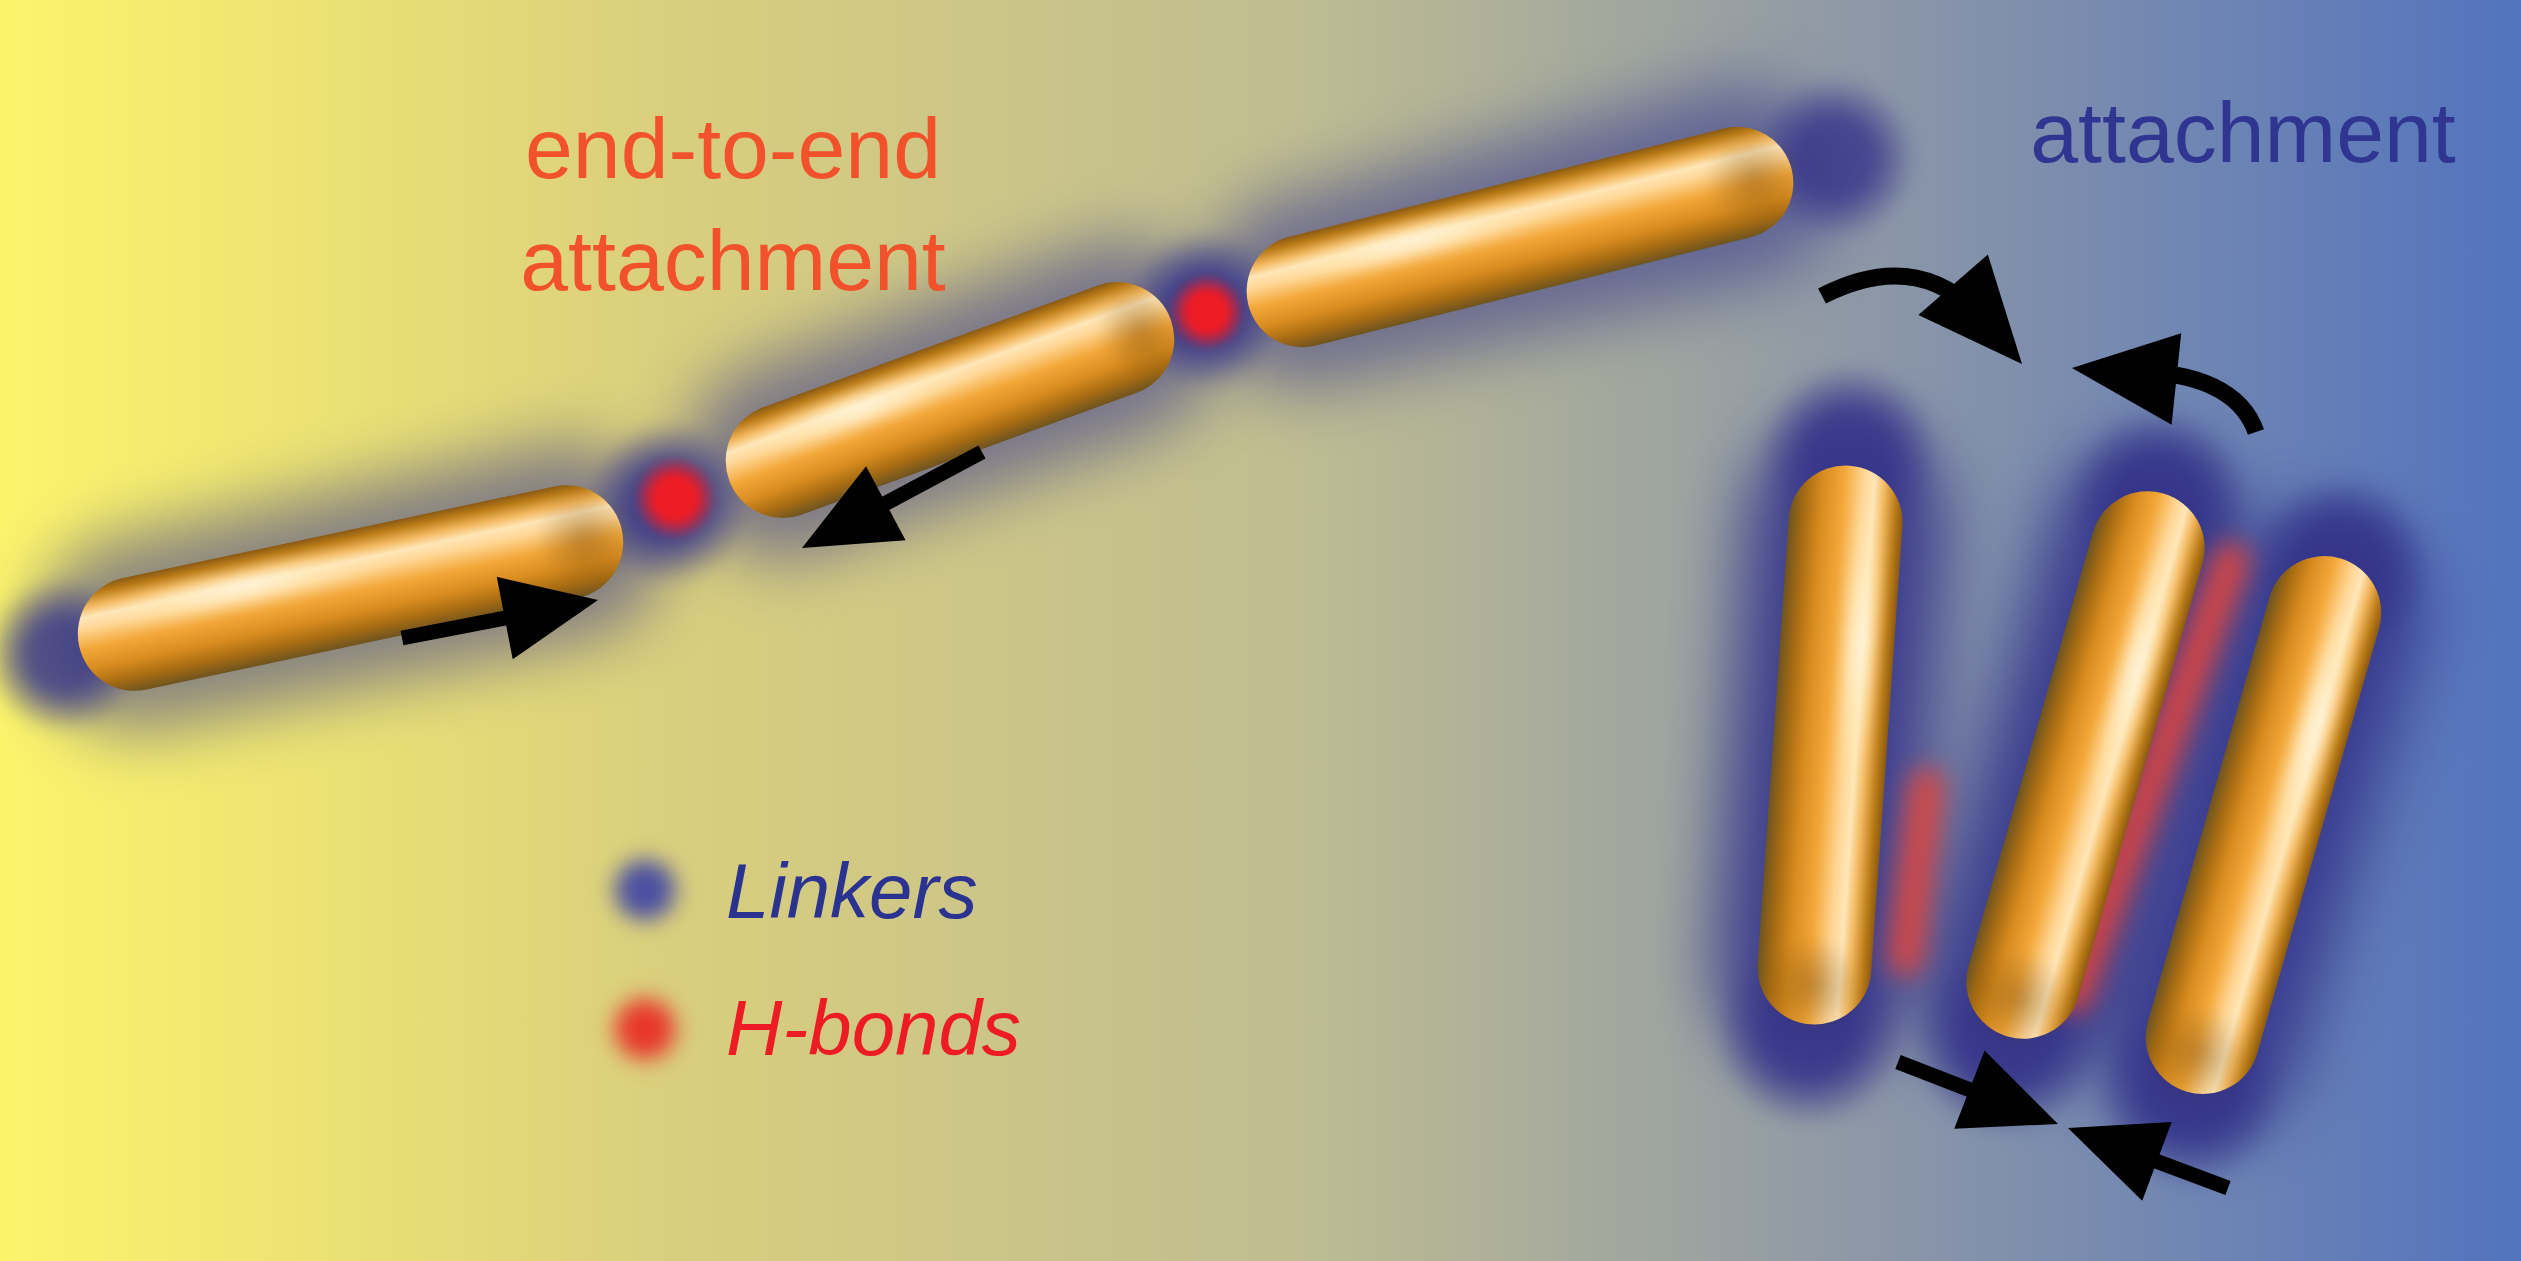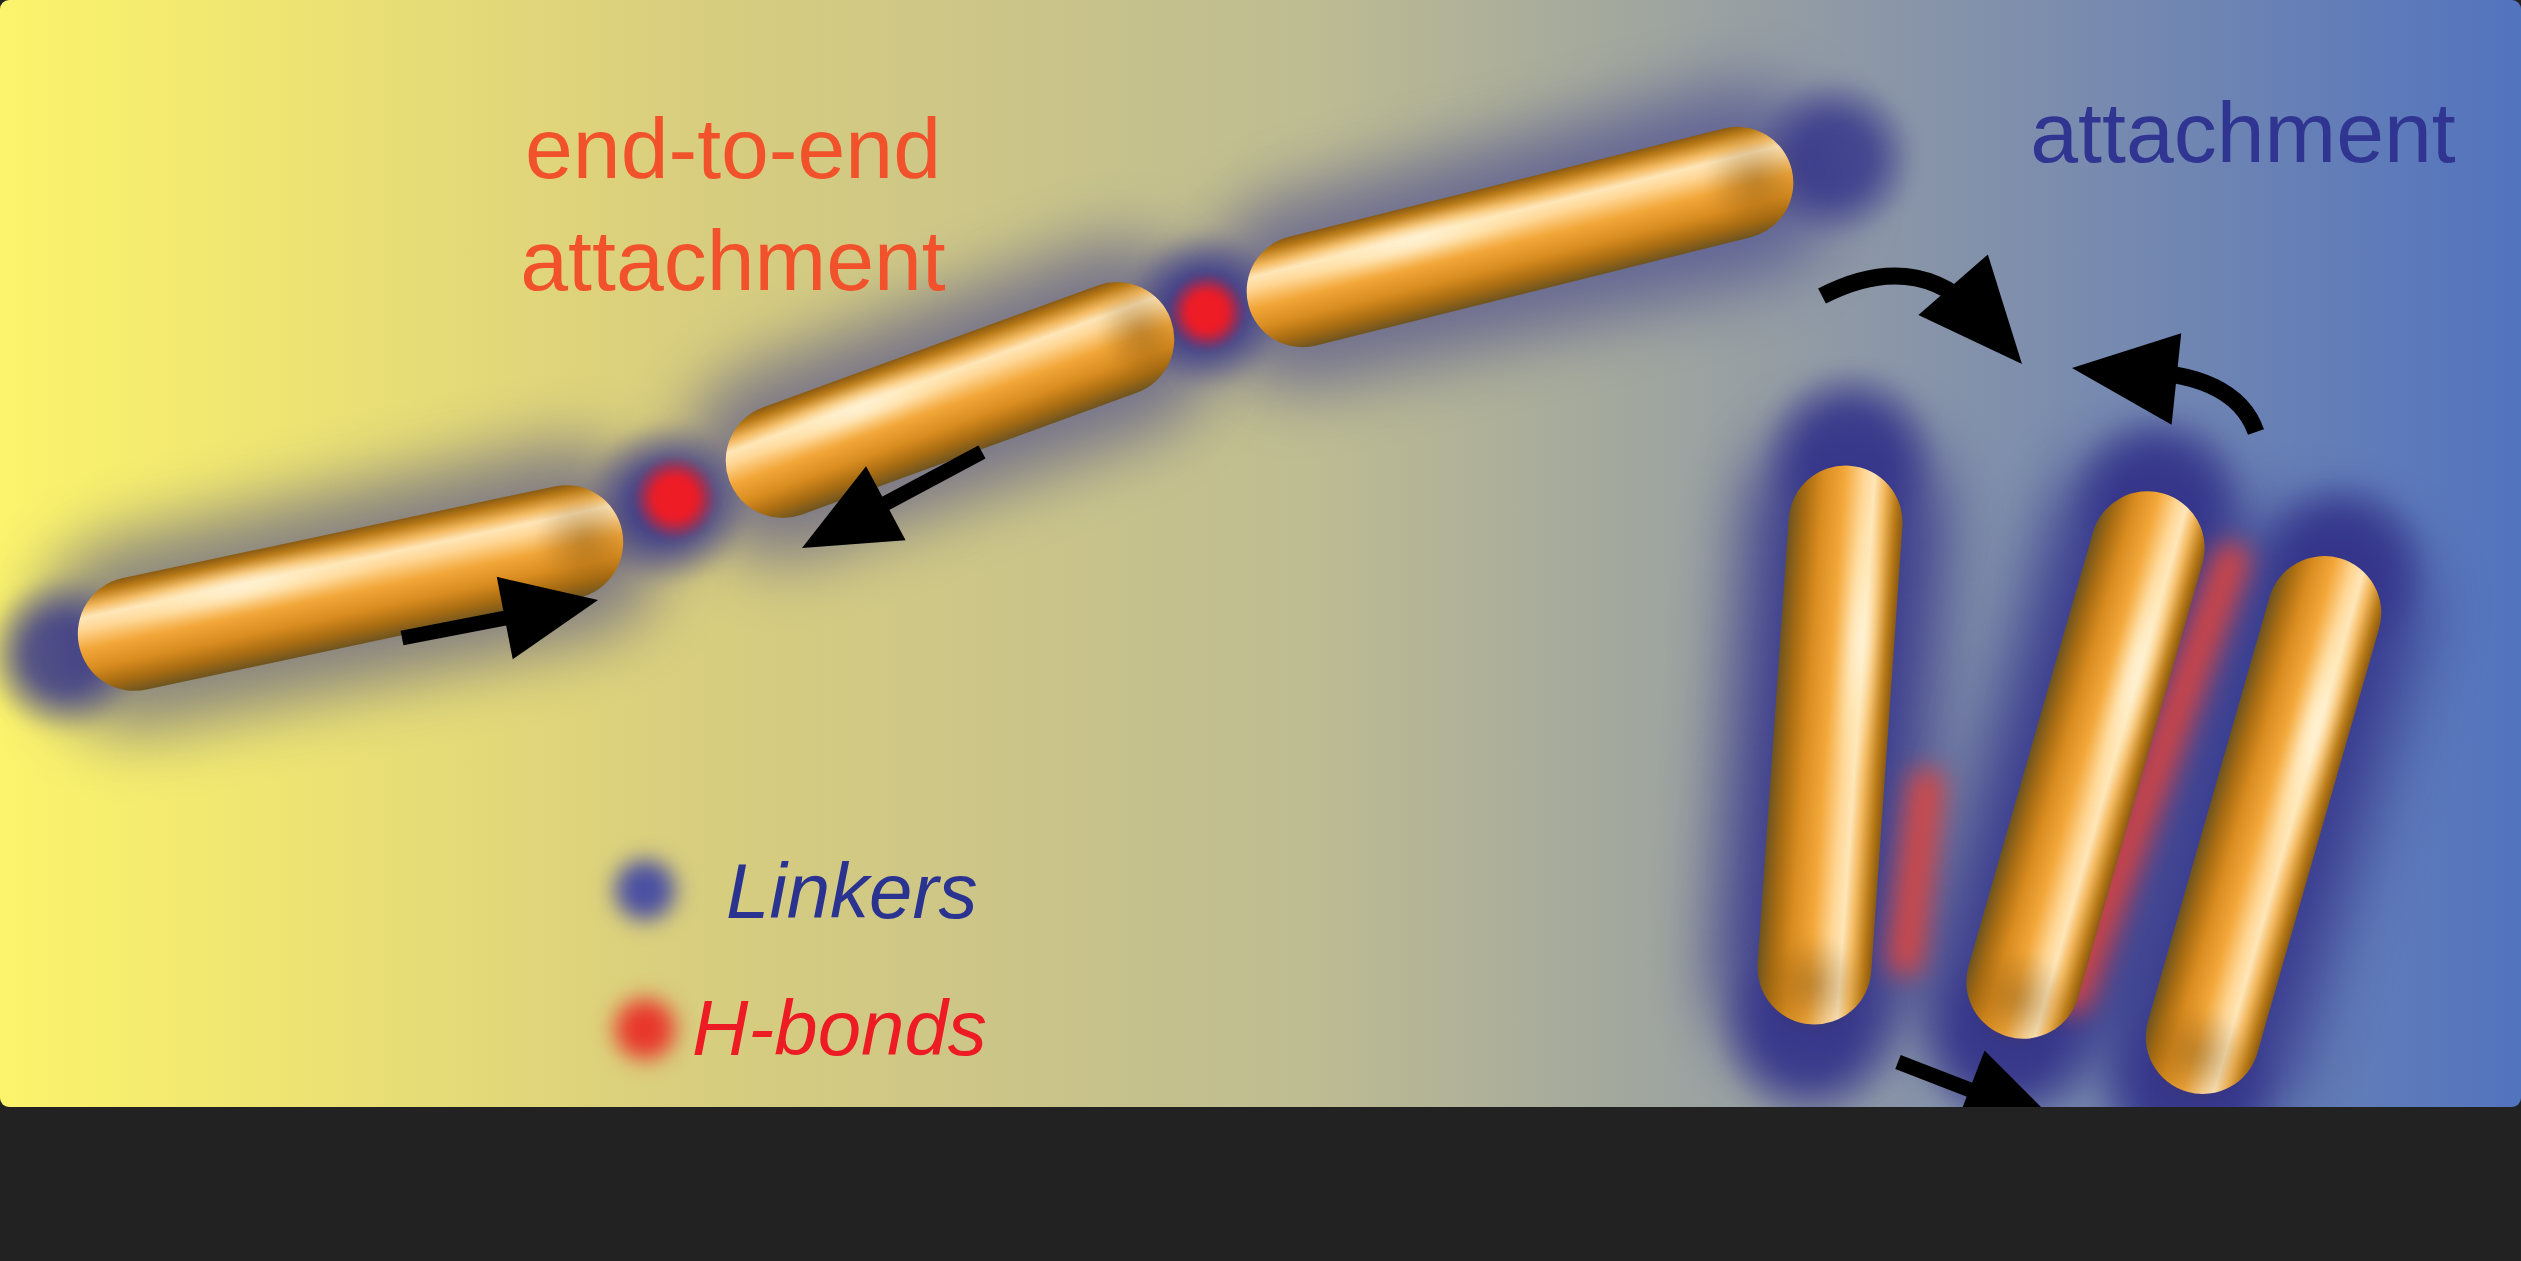--- a/index.html
+++ b/index.html
@@ -1,21 +1,20 @@
 <!DOCTYPE html>
 <html><head>
 <meta charset="utf-8">
 <style>
   html,body{margin:0;padding:0;background:#222;}
   #stage{
     position:relative;
-    width:2521px;height:1107px;
+    width:2521px;height:1261px;
     overflow:hidden;
     font-family:"Liberation Sans", sans-serif;
-    border-radius:9px;
   }
   .abs{position:absolute;}
   .title{
     position:absolute;
     text-align:center;
     font-size:86px;
     line-height:112px;
     white-space:nowrap;
     transform:translateX(-50%);
     z-index:6;
@@ -87,21 +86,21 @@
   </div>
 
   <div class="title" style="color: rgb(47, 53, 144); left: 2243px; top: 76px;">
     <div>attachment</div>
   </div>
 
   <div class="legend">
     <span class="legend-dot" style="left: 595px; top: 840px; background: radial-gradient(closest-side, rgb(74, 79, 162) 0%, rgb(74, 79, 162) 38%, rgba(0, 0, 0, 0) 80%);"></span>
     <span class="legend-label" style="left: 726px; top: 846px; color: rgb(43, 51, 145);">Linkers</span>
     <span class="legend-dot" style="left: 595px; top: 979px; background: radial-gradient(closest-side, rgb(232, 53, 43) 0%, rgb(232, 53, 43) 38%, rgba(0, 0, 0, 0) 80%);"></span>
-    <span class="legend-label" style="left: 692px; top: 983px; color: rgb(236, 27, 36);">H-bonds</span>
+    <span class="legend-label" style="left: 726px; top: 983px; color: rgb(236, 27, 36);">H-bonds</span>
   </div>
 
 <div class="glow abs" style="left: 30px; top: 488.5px; width: 640px; height: 199px; border-radius: 99.5px; background: rgb(52, 52, 138); opacity: 0.55; transform: rotate(-12deg); filter: blur(32px);"></div>
     <div class="glow abs" style="left: 672.5px; top: 300.5px; width: 555px; height: 199px; border-radius: 99.5px; background: rgb(52, 52, 138); opacity: 0.55; transform: rotate(-20deg); filter: blur(32px);"></div>
     <div class="glow abs" style="left: 1197.5px; top: 138.5px; width: 645px; height: 197px; border-radius: 98.5px; background: rgb(52, 52, 138); opacity: 0.55; transform: rotate(-14deg); filter: blur(32px);"></div>
     <div class="glow abs" style="left: 1507.5px; top: 645.5px; width: 645px; height: 199px; border-radius: 99.5px; background: rgb(52, 52, 138); opacity: 0.9; transform: rotate(94deg); filter: blur(32px);"></div>
     <div class="glow abs" style="left: 1760px; top: 665.5px; width: 650px; height: 199px; border-radius: 99.5px; background: rgb(52, 52, 138); opacity: 0.9; transform: rotate(106deg); filter: blur(32px);"></div>
     <div class="glow abs" style="left: 1943px; top: 725.5px; width: 640px; height: 199px; border-radius: 99.5px; background: rgb(52, 52, 138); opacity: 0.9; transform: rotate(106deg); filter: blur(32px);"></div>
     <div class="blob abs" style="left: -38px; top: 555px; width: 200px; height: 200px; border-radius: 50%; background: radial-gradient(closest-side, rgb(52, 52, 138) 0%, rgb(52, 52, 138) 35%, rgba(0, 0, 0, 0) 78%); opacity: 0.8; filter: blur(8px);"></div>
     <div class="blob abs" style="left: 563px; top: 398px; width: 210px; height: 210px; border-radius: 50%; background: radial-gradient(closest-side, rgb(52, 52, 138) 0%, rgb(52, 52, 138) 35%, rgba(0, 0, 0, 0) 78%); opacity: 0.85; filter: blur(8px);"></div>

